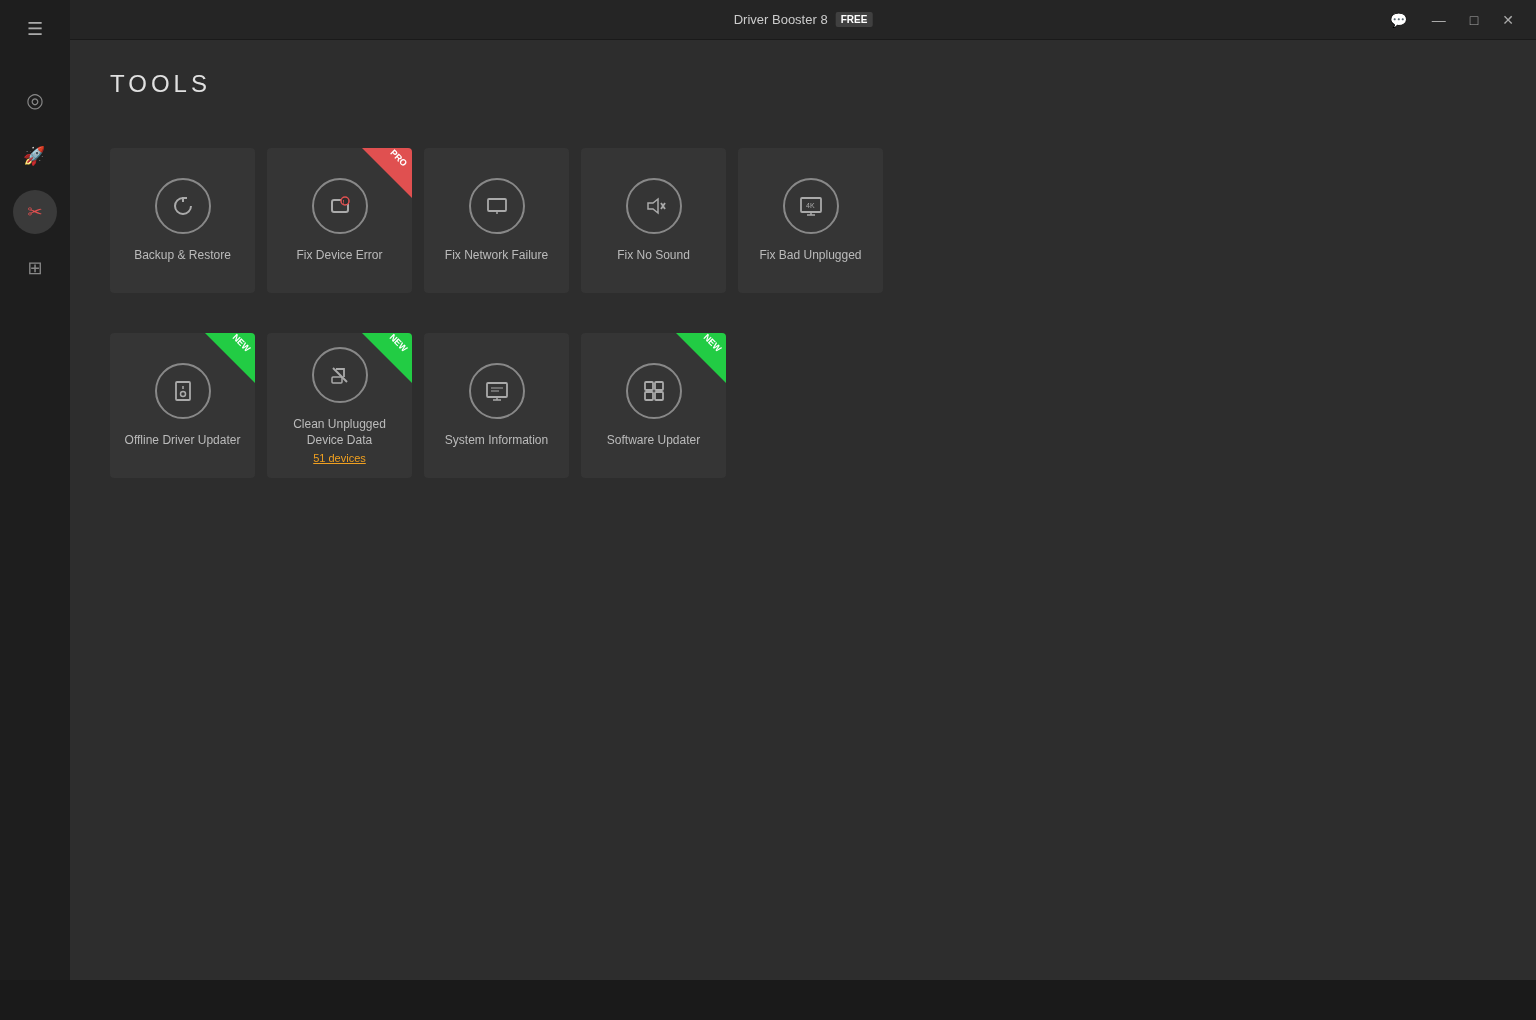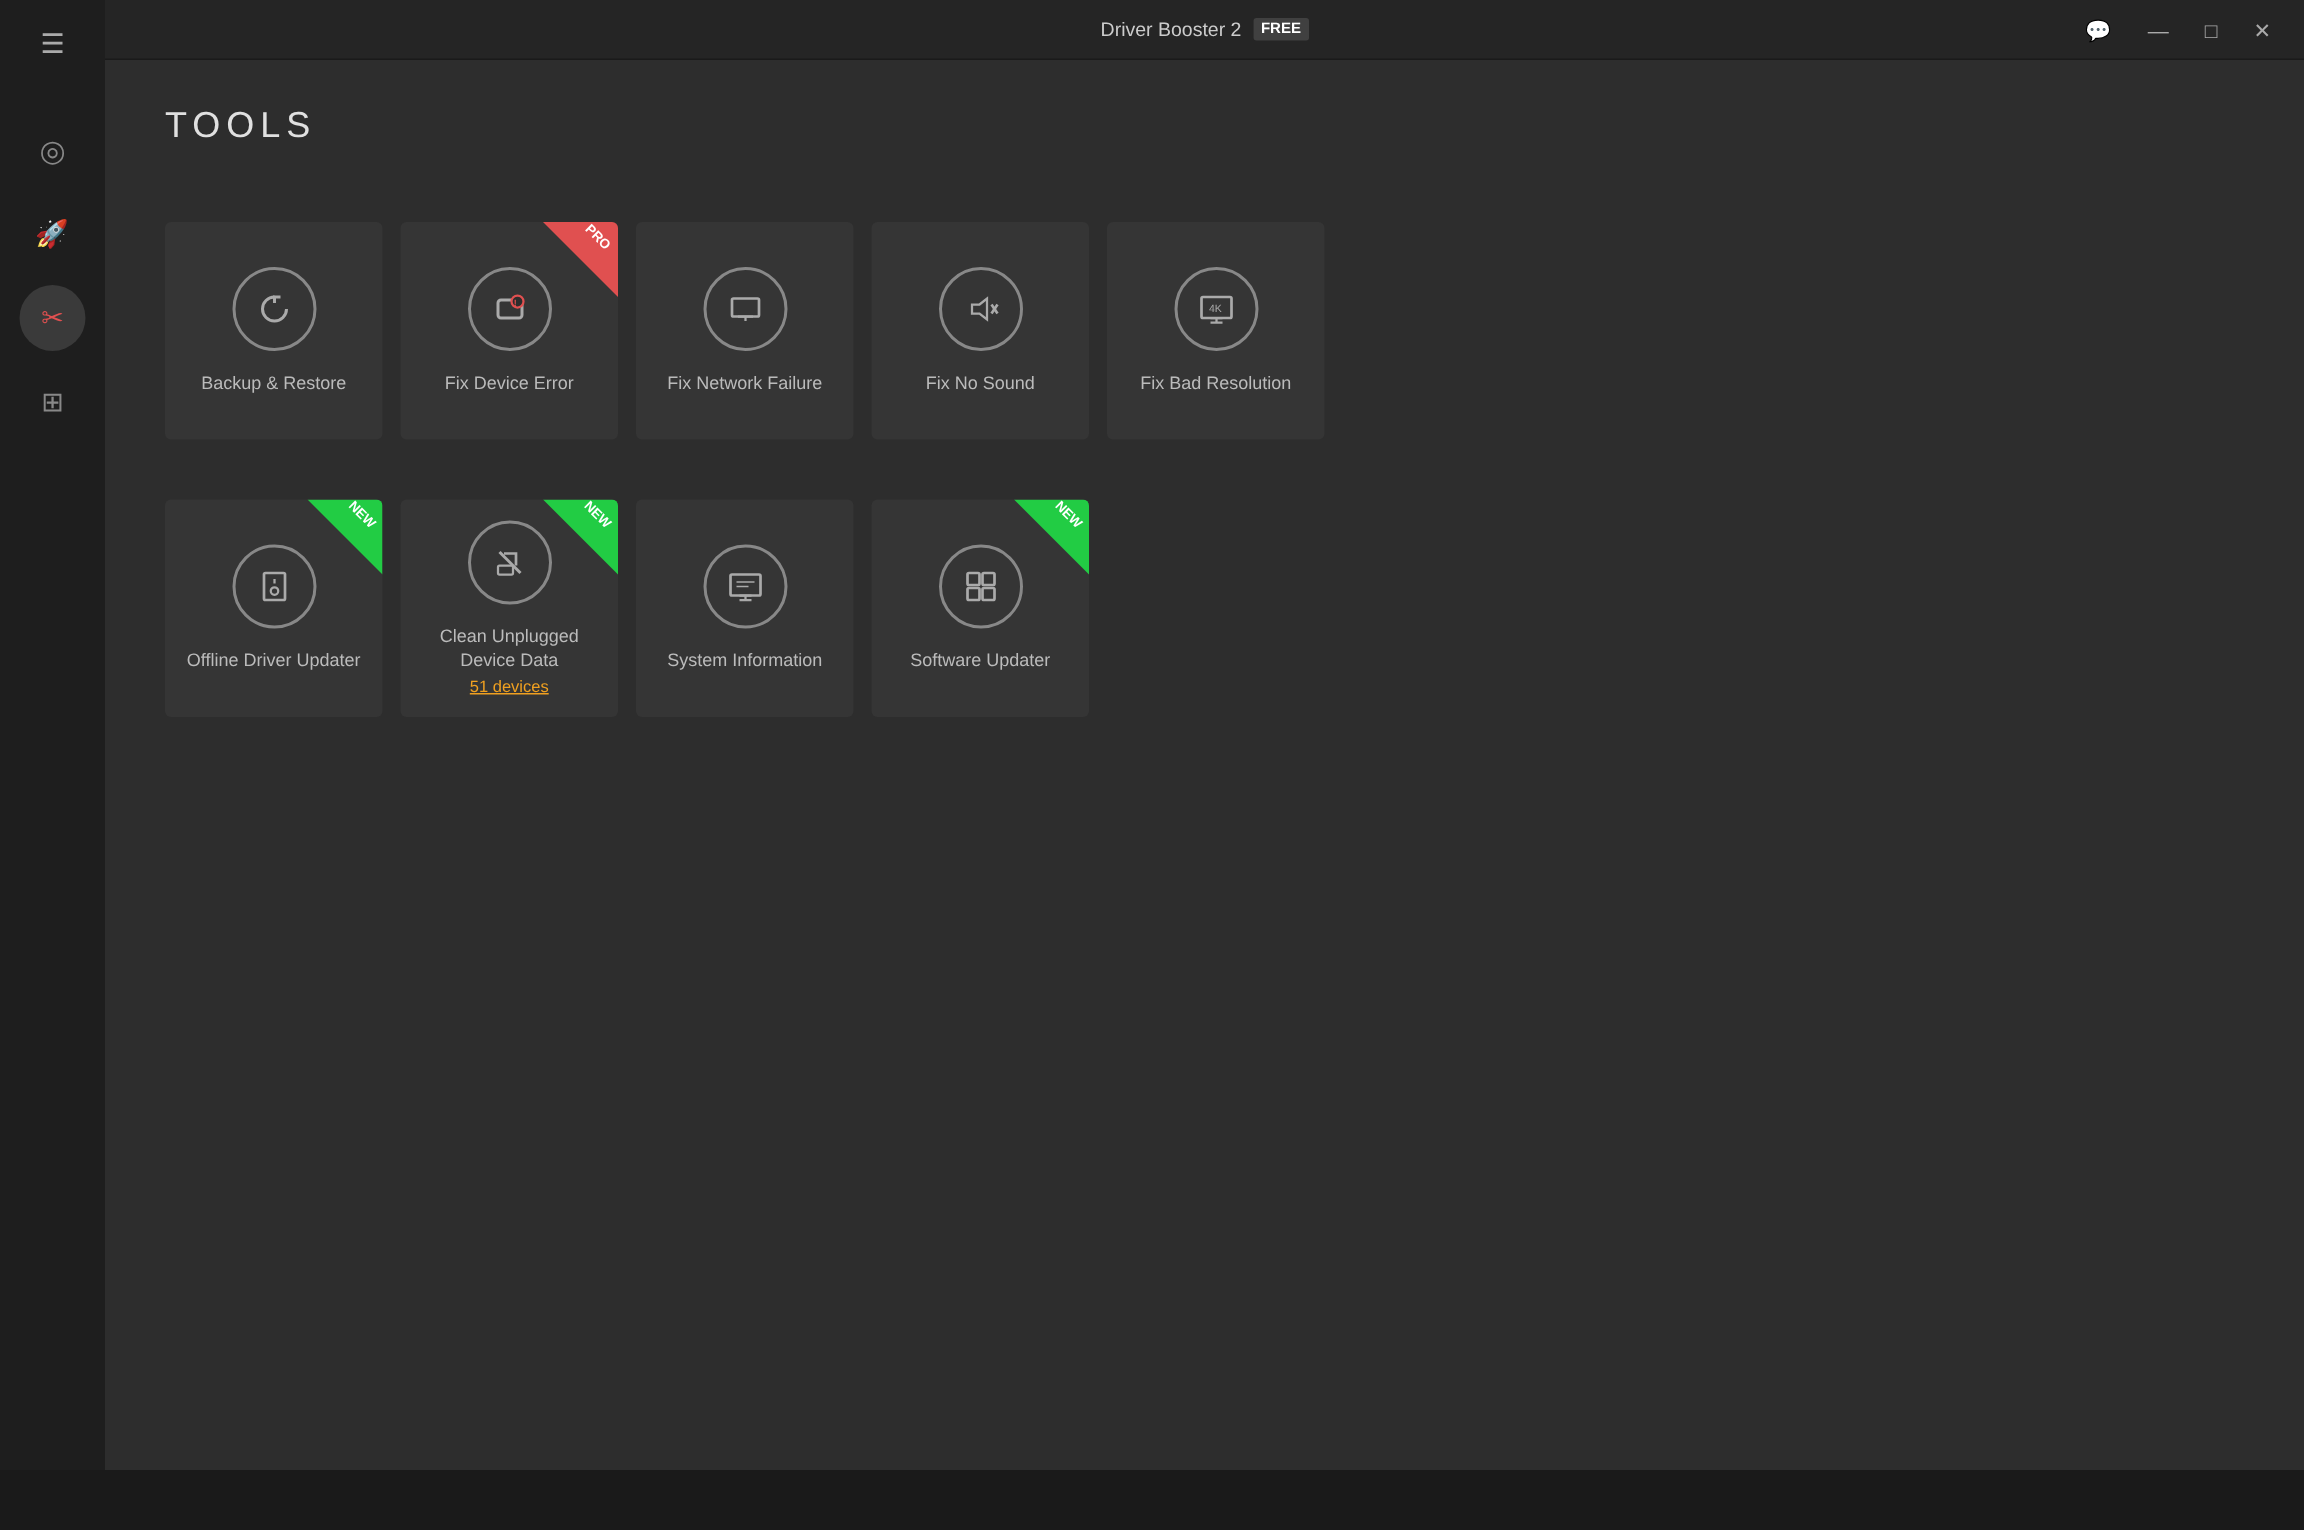--- a/index.html
+++ b/index.html
@@ -277,21 +277,21 @@
   <div class="sidebar-icon">
     <span style="font-size:18px; color:#888;">⊞</span>
   </div>
 </div>
 
 <div class="main-window">
 
   <div class="title-bar">
     <div class="title-bar-left"></div>
     <div class="title-bar-center">
-      <span class="title-text">Driver Booster 2</span>
+      <span class="title-text">Driver Booster 8</span>
       <span class="free-badge">FREE</span>
     </div>
     <div class="window-controls">
       <span class="win-btn">💬</span>
       <span class="win-btn">—</span>
       <span class="win-btn">□</span>
       <span class="win-btn close">✕</span>
     </div>
   </div>
 
@@ -349,21 +349,21 @@
       <div class="tool-card">
         <div class="tool-icon-circle">
           <svg width="28" height="28" viewBox="0 0 28 28" fill="none">
             <rect x="4" y="6" width="20" height="14" rx="1" stroke="#aaa" stroke-width="1.8" fill="none"></rect>
             <line x1="10" y1="20" x2="18" y2="20" stroke="#aaa" stroke-width="1.5"></line>
             <line x1="14" y1="20" x2="14" y2="23" stroke="#aaa" stroke-width="1.5"></line>
             <line x1="10" y1="23" x2="18" y2="23" stroke="#aaa" stroke-width="1.5"></line>
             <text x="9" y="16" font-size="7" fill="#aaa" font-family="Arial">4K</text>
           </svg>
         </div>
-        <span class="tool-label">Fix Bad Resolution</span>
+        <span class="tool-label">Fix Bad Unplugged</span>
       </div>
     </div>
 
 
     <div class="tools-grid">
 
       <div class="tool-card">
         <div class="badge-new"></div>
         <span class="badge-new-text">NEW</span>
         <div class="tool-icon-circle">

